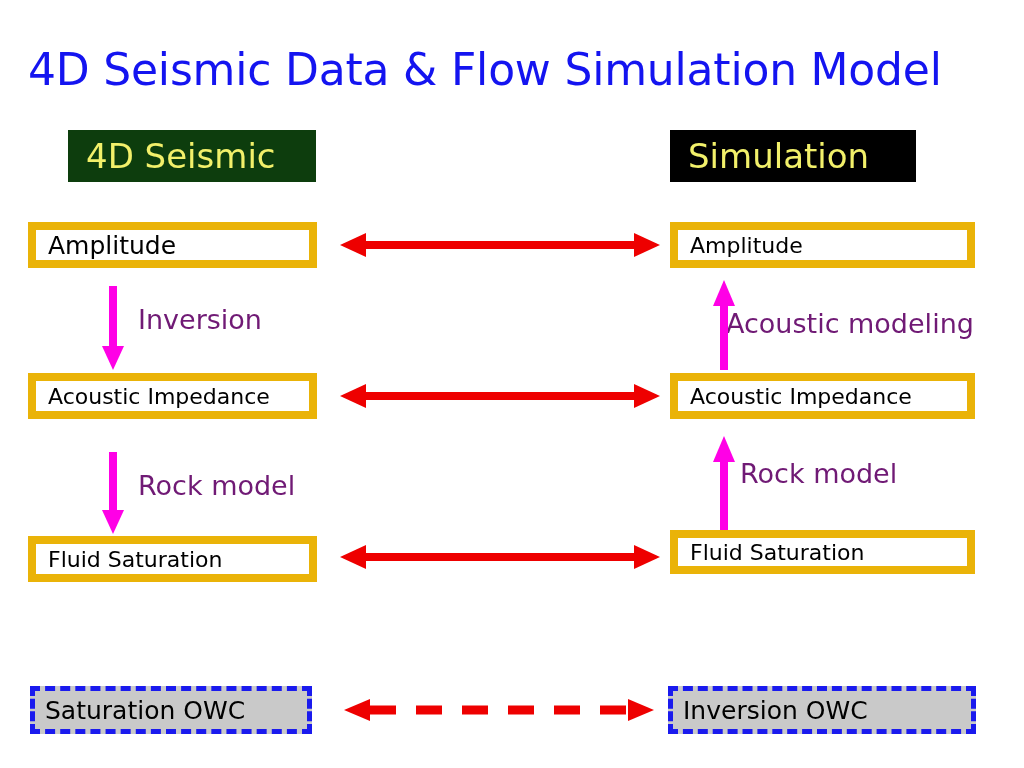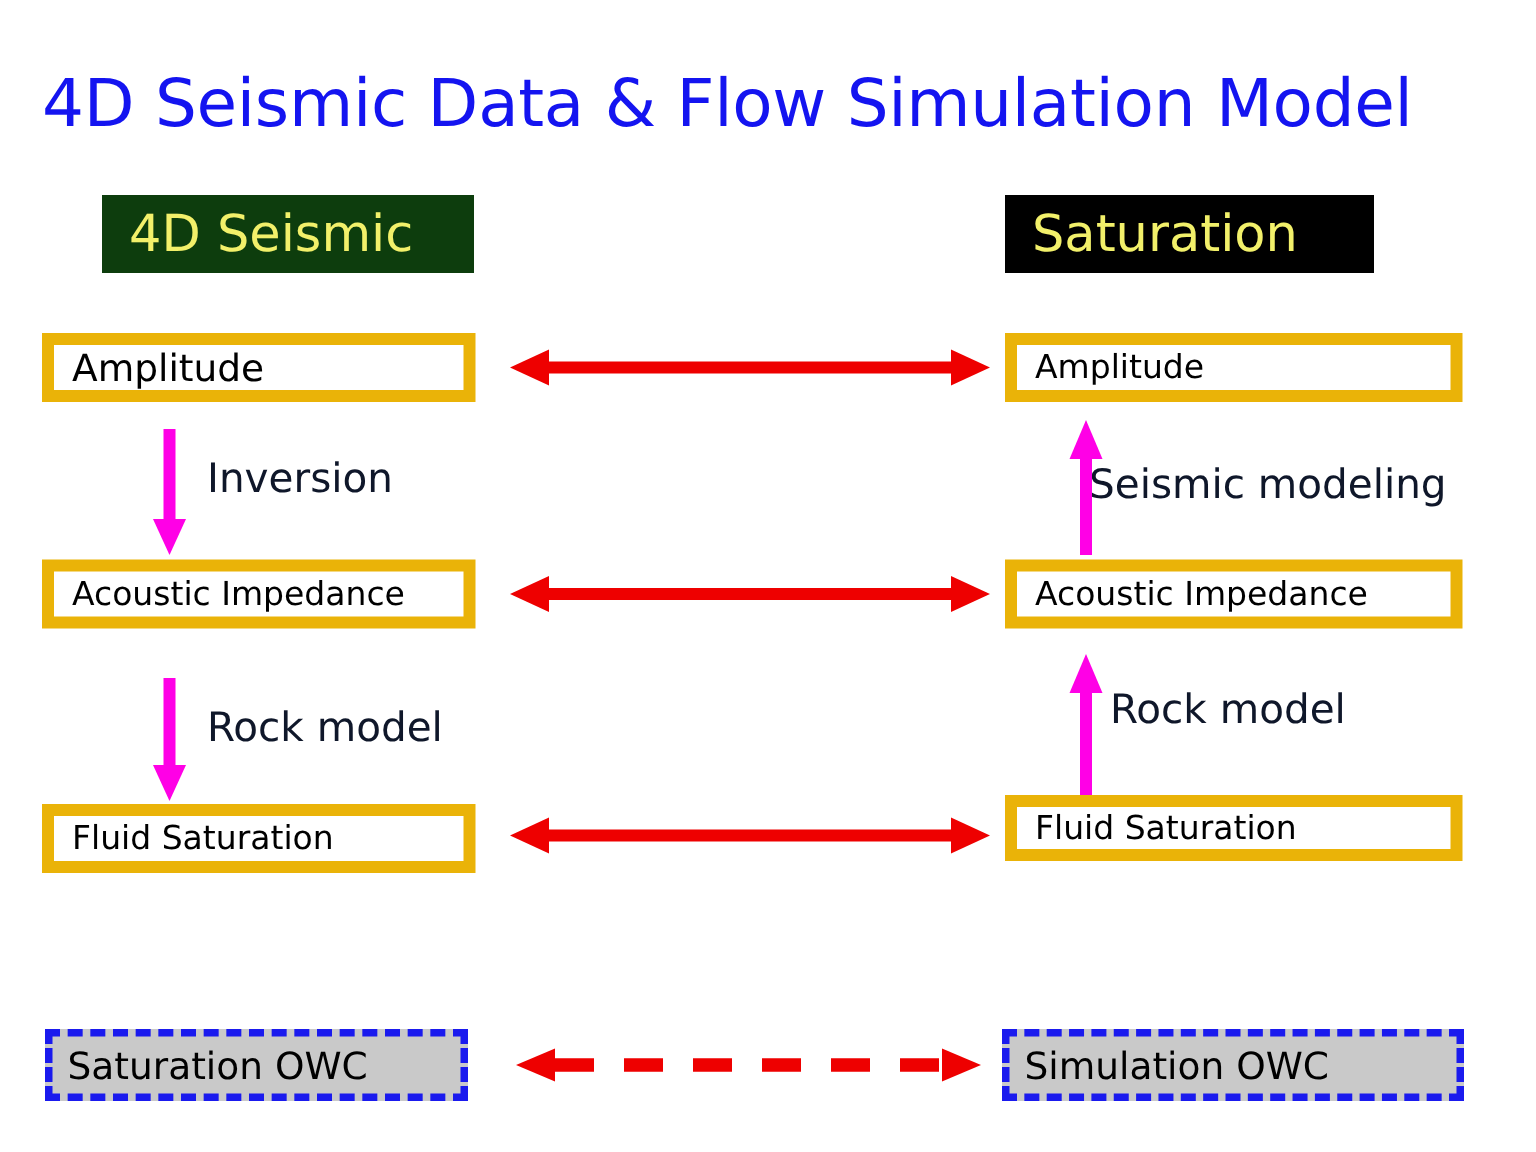--- a/index.html
+++ b/index.html
@@ -92,21 +92,21 @@
     align-items: center;
     white-space: nowrap;
   }
   .owc .node-label { padding-left: 10px; }
   .owc-left  { left: 30px;  top: 674px; width: 282px; height: 48px; }
   .owc-right { left: 668px; top: 674px; width: 308px; height: 48px; }
 
   
   .proc-label {
     position: absolute;
-    color: #0f172a;
+    color: #701a75;
     font-size: 27px;
     white-space: nowrap;
   }
   .lbl-inversion   { left: 138px; top: 292px; }
   .lbl-seismic-mod { left: 726px; top: 296px; }
   .lbl-rock-l      { left: 138px; top: 458px; }
   .lbl-rock-r      { left: 740px; top: 446px; }
 
   
   .arrow-svg {
@@ -116,21 +116,21 @@
 </style>
 </head>
 <body>
 
 <div id="stage">
 
   <div class="slide-title">4D Seismic Data &amp; Flow Simulation Model</div>
 
   <div class="header-chip header-left">4D Seismic</div>
 
-  <div class="header-chip header-right">Saturation</div>
+  <div class="header-chip header-right">Simulation</div>
 
   <div class="node size-a n-amp-l">
     <span class="node-label">Amplitude</span>
   </div>
 
   <div class="node size-b n-ai-l">
     <span class="node-label">Acoustic Impedance</span>
   </div>
 
   <div class="node size-b n-fs-l">
@@ -147,28 +147,28 @@
 
   <div class="node size-b n-ai-r">
     <span class="node-label">Acoustic Impedance</span>
   </div>
 
   <div class="node size-b n-fs-r">
     <span class="node-label">Fluid Saturation</span>
   </div>
 
   <div class="owc owc-right">
-    <span class="node-label">Simulation OWC</span>
+    <span class="node-label">Inversion OWC</span>
   </div>
 
   <div class="proc-label lbl-inversion">Inversion</div>
 
   <div class="proc-label lbl-rock-l">Rock model</div>
 
-  <div class="proc-label lbl-seismic-mod">Seismic modeling</div>
+  <div class="proc-label lbl-seismic-mod">Acoustic modeling</div>
 
   <div class="proc-label lbl-rock-r">Rock model</div>
 
   <svg class="arrow-svg" style="left:340px; top:218px;" width="320" height="30">
     <g fill="#ee0000" stroke="none">
       <polygon points="0,15 26,3 26,27"></polygon>
       <polygon points="320,15 294,3 294,27"></polygon>
       <rect x="24" y="11" width="272" height="8"></rect>
     </g>
   </svg>

